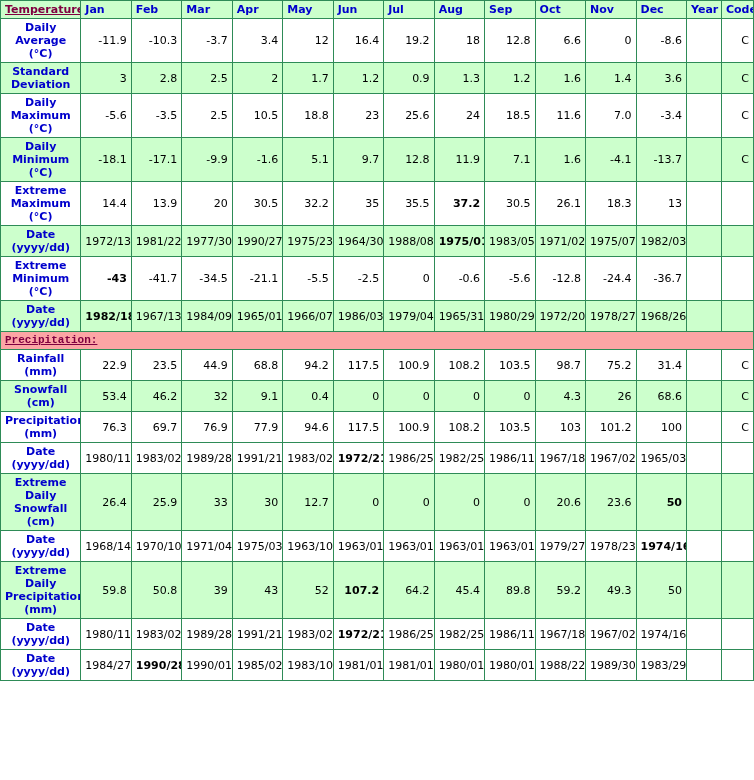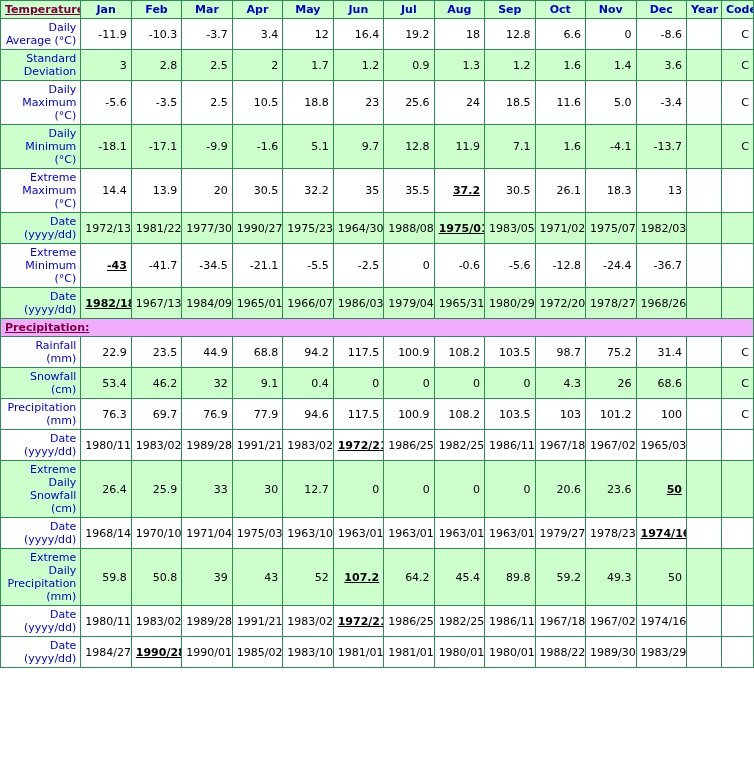--- a/index.html
+++ b/index.html
@@ -24,63 +24,64 @@
     vertical-align: middle;
     line-height: 13px;
     overflow: hidden;
   }
   
   tr.shade td { background: #ccffcc; }
   tr.plain td { background: #ffffff; }
 
   
   tr.section td {
-    background: #f0abfc;
+    background: #fca5a5;
     border-left: 1px solid #2e8b57;
     border-right: 1px solid #2e8b57;
     border-top: 2px solid #2e8b57;
     border-bottom: 1px solid #2e8b57;
+    font-family: Liberation Mono, monospace;
   }
   .section-label {
     color: #800040;
     font-weight: bold;
     text-decoration: underline;
     font-size: 11px;
     white-space: nowrap;
   }
 
   
   tr.colhead td {
     background: #ccffcc;
-    text-align: center;
+    text-align: left;
     font-weight: bold;
     color: #0000cc;
     border-top: 2px solid #2e8b57;
     border-bottom: 2px solid #2e8b57;
   }
   tr.colhead td.rowlabel {
     text-align: left;
     color: #800040;
     text-decoration: underline;
   }
 
   
   td.rowlabel {
     color: #0000cc;
-    font-weight: normal;
-    text-align: right;
+    font-weight: bold;
+    text-align: center;
     width: 78px;
   }
   td.val {
     text-align: right;
     color: #000000;
     font-weight: normal;
     white-space: nowrap;
   }
-  td.val.b { font-weight: bold; text-decoration: underline; }
+  td.val.b { font-weight: bold; }
 
   
   col.c-label { width: 78px; }
   col.c-mon   { width: 49px; }
   col.c-year  { width: 34px; }
   col.c-code  { width: 31px; }
 </style>
 </head>
 <body>
 
@@ -159,21 +160,21 @@
         <td class="val">-5.6</td>
         <td class="val">-3.5</td>
         <td class="val">2.5</td>
         <td class="val">10.5</td>
         <td class="val">18.8</td>
         <td class="val">23</td>
         <td class="val">25.6</td>
         <td class="val">24</td>
         <td class="val">18.5</td>
         <td class="val">11.6</td>
-        <td class="val">5.0</td>
+        <td class="val">7.0</td>
         <td class="val">-3.4</td>
         <td class="val"></td>
         <td class="val">C</td>
       </tr>
       <tr class="shade">
         <td class="rowlabel">Daily Minimum (°C)</td>
         <td class="val">-18.1</td>
         <td class="val">-17.1</td>
         <td class="val">-9.9</td>
         <td class="val">-1.6</td>

